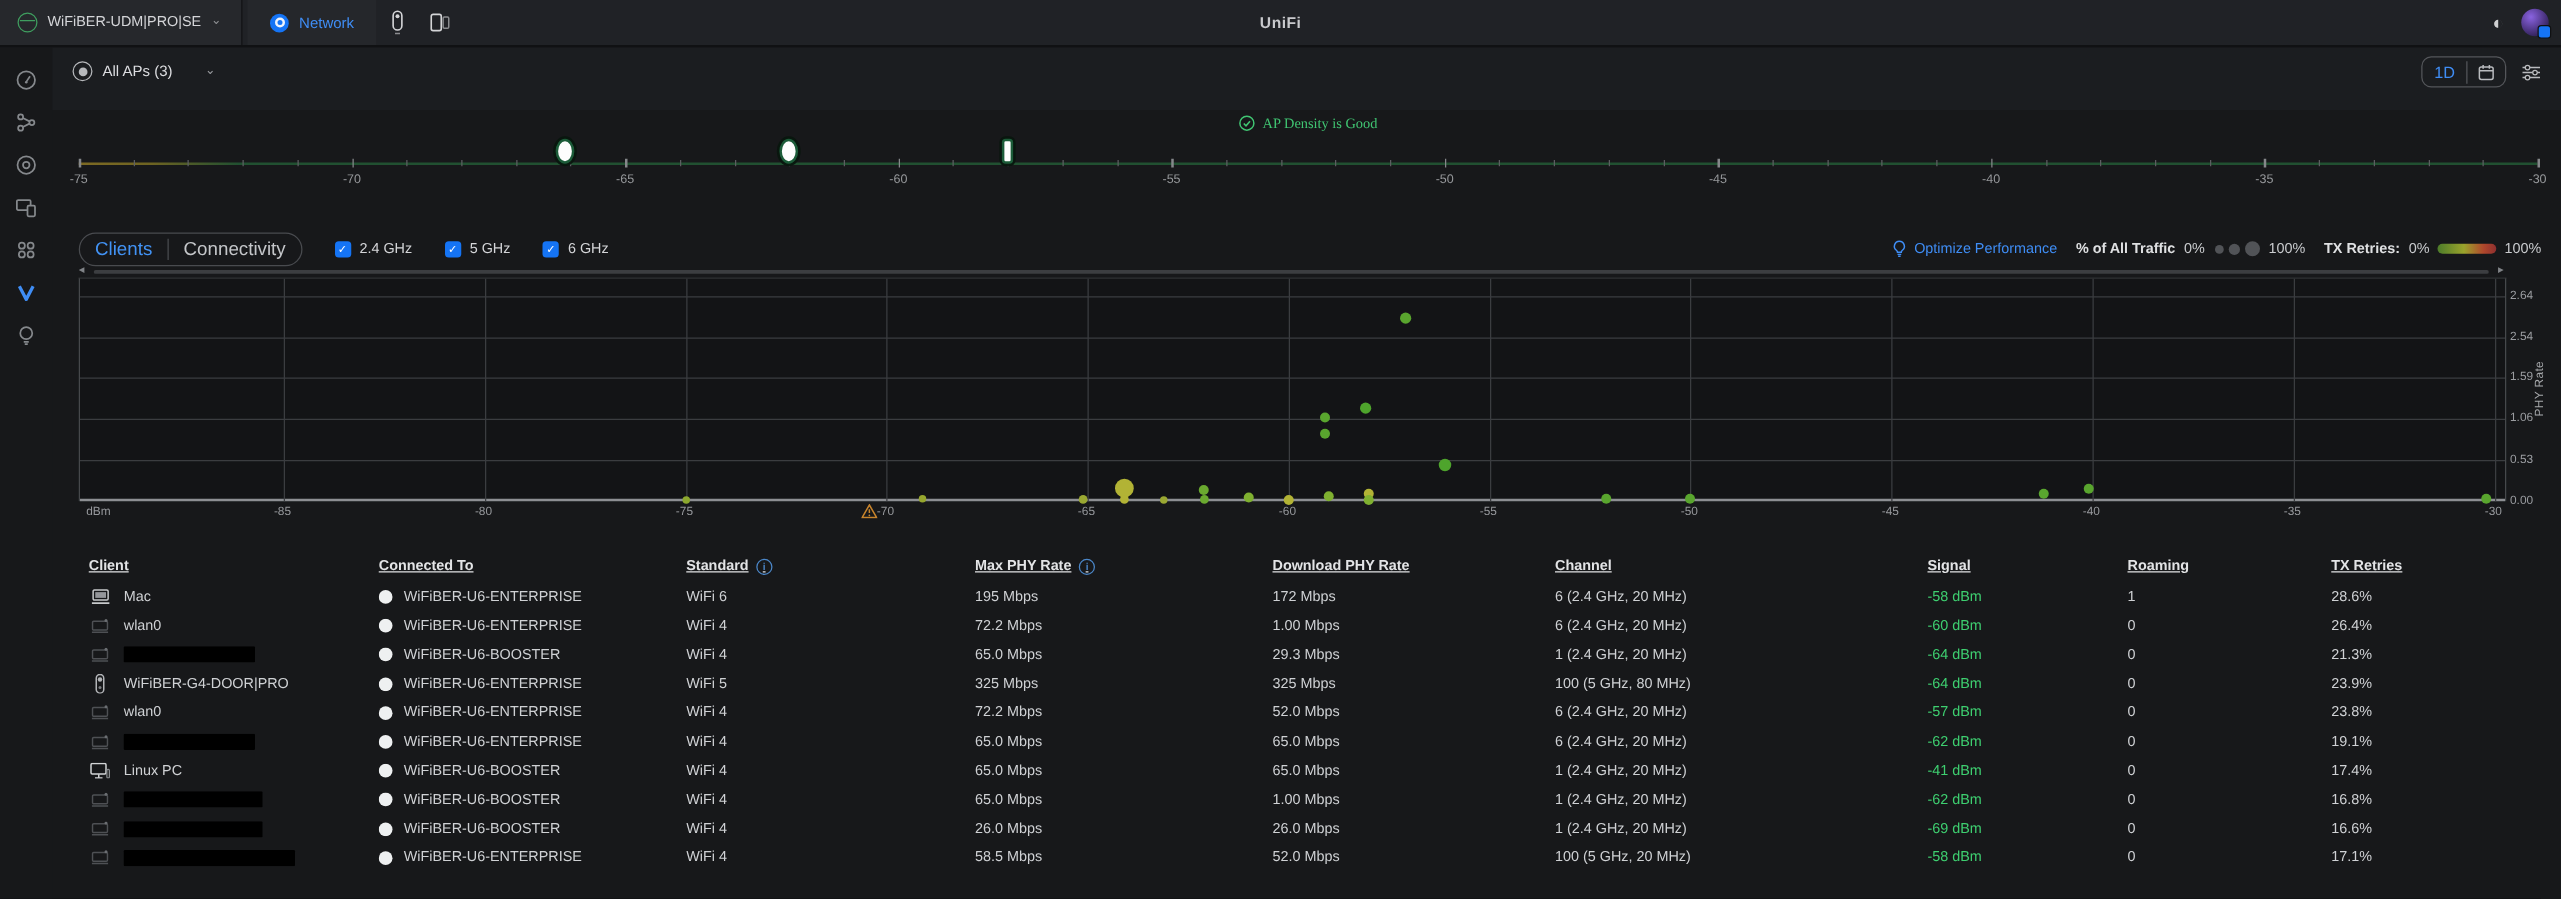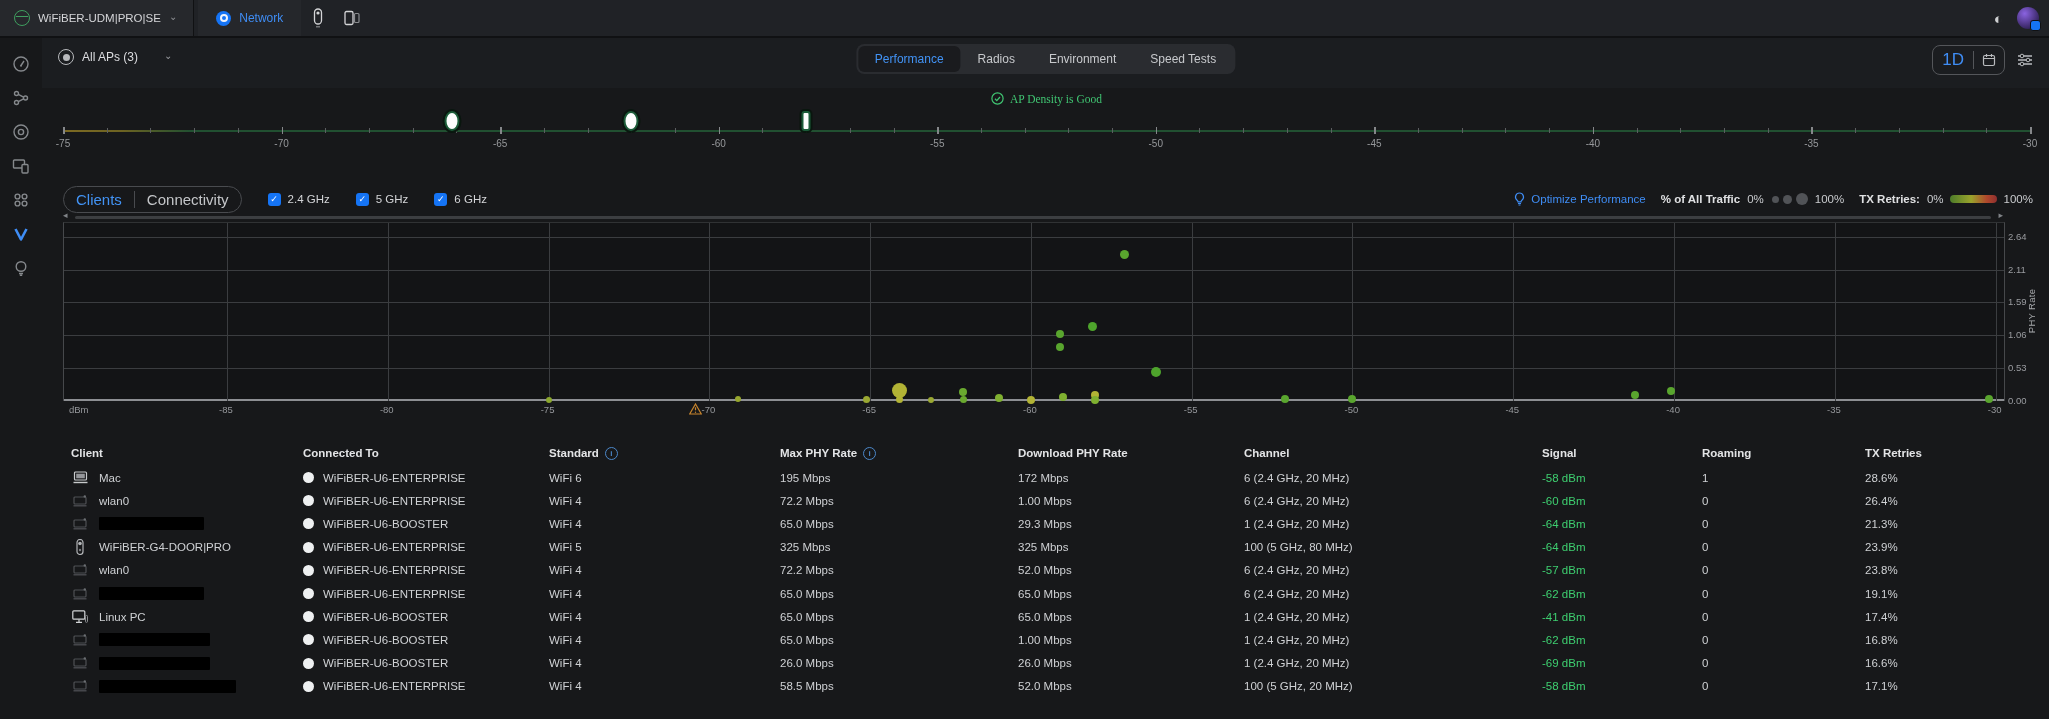--- a/index.html
+++ b/index.html
@@ -42,21 +42,21 @@
   .ap-sel-icon{width:14px;height:14px;border:1.5px solid #b7b9bc;border-radius:50%;position:relative;}
   .ap-sel-icon::after{content:"";position:absolute;inset:3.5px;background:#b7b9bc;border-radius:50%;}
   .ap-sel-label{color:#dcdde0;font-size:12px;}
   .ap-sel-chev{color:#9a9ca0;font-size:10px;margin-left:18px;margin-top:-3px;}
   .tabs{position:absolute;left:50%;transform:translateX(-50%);top:8px;display:flex;
         background:#2a2c30;border-radius:8px;padding:2px;}
   .tab{padding:6px 17px;border-radius:6px;color:#c7c9cc;font-size:12px;cursor:pointer;white-space:nowrap;}
   .tab.active{background:#1a1b1e;color:#4293f5;}
   .hdr-right{position:absolute;right:16px;top:9px;display:flex;align-items:center;gap:12px;}
   .range-group{display:flex;align-items:center;border:1px solid #54565a;border-radius:8px;overflow:hidden;}
-  .range-1d{padding:4px 9px;color:#3f8df5;font-size:17px;cursor:pointer;}
+  .range-1d{padding:4px 9px;color:#3f8df5;font-size:13px;cursor:pointer;}
   .range-div{width:1px;height:18px;background:#54565a;}
   .range-cal{padding:4px 8px;display:flex;align-items:center;cursor:pointer;}
   .sliders{display:flex;align-items:center;cursor:pointer;}
 
   
   .density-row{position:absolute;left:63px;top:92px;width:1967px;display:flex;justify-content:center;font-family:Liberation Serif, serif;}
   .badge{display:flex;align-items:center;gap:6px;color:#40c572;font-size:11.5px;}
 
   
   .ruler{position:absolute;left:63px;top:108px;width:1967px;height:46px;}
@@ -108,21 +108,21 @@
   .chart-xlabels{position:absolute;left:63px;top:182px;width:1940px;height:16px;}
   .xlab{position:absolute;transform:translateX(-50%);font-size:9.5px;color:#96989c;}
   .xunit{position:absolute;left:6px;font-size:9.5px;color:#96989c;}
   .warn{position:absolute;top:-1px;}
 
   
   .table{position:absolute;left:42px;right:0;top:440px;}
   .thead,.trow{display:grid;grid-template-columns:232px 246px 231px 238px 226px 298px 160px 163px 1fr;
                padding-left:29px;align-items:center;}
   .thead{height:26px;}
-  .th{font-size:11.5px;font-weight:bold;color:#e3e4e6;display:flex;align-items:center;gap:6px;}
+  .th{font-size:11.5px;font-weight:bold;color:#e3e4e6;display:flex;align-items:center;gap:6px;text-decoration:underline;}
   .info{width:11px;height:11px;border:1px solid #4b87c9;border-radius:50%;color:#4b87c9;font-size:8px;
         display:inline-flex;align-items:center;justify-content:center;font-style:normal;cursor:pointer;}
   .trow{height:23.2px;cursor:pointer;}
   .td{font-size:11.5px;color:#cfd1d4;white-space:nowrap;overflow:hidden;text-overflow:ellipsis;}
   .td.signal{color:#3ecf70;}
   .client-cell{display:flex;align-items:center;gap:10px;}
   .cicon{width:18px;display:flex;justify-content:center;align-items:center;}
   .redact{height:13px;background:#000;border-radius:1px;}
   .ap-cell{display:flex;align-items:center;gap:9px;}
   .apdot{width:11px;height:11px;border-radius:50%;background:#eef0f1;flex:none;}
@@ -148,20 +148,21 @@
           <circle cx="7" cy="5" r="1.6" fill="#d4d5d7"></circle>
           <path d="M5 18.8 h4" stroke="#8a8c8f" stroke-width="1.2"></path>
         </svg>
     </div>
     <div class="appicon">
       <svg width="18" height="18" viewBox="0 0 18 18">
           <rect x="2" y="2.5" width="8" height="13" rx="1.5" stroke="#d4d5d7" fill="none" stroke-width="1.3"></rect>
           <rect x="11.5" y="4.5" width="4.5" height="9" rx="1" stroke="#8a8c8f" fill="none" stroke-width="1.2"></rect>
         </svg>
     </div>
+    <div class="tb-title">UniFi</div>
     <div class="tb-right">
       <span class="theme">◐</span>
       <span class="avatar">
           <span class="avbadge"></span>
         </span>
     </div>
   </div>
 
   <div class="sidebar">
     <div id="side-items" style="padding-top: 11px;">
@@ -213,26 +214,20 @@
         </div>
       </div>
   </div>
 
   <div class="content-header">
     <div class="ap-selector">
       <span class="ap-sel-icon"></span>
       <span class="ap-sel-label">All APs (3)</span>
       <span class="ap-sel-chev">⌄</span>
     </div>
-    <div class="tabs" id="tabs">
-        <div class="tab active">Performance</div>
-        <div class="tab">Radios</div>
-        <div class="tab">Environment</div>
-        <div class="tab">Speed Tests</div>
-      </div>
     <div class="hdr-right">
       <div class="range-group">
         <span class="range-1d">1D</span>
         <span class="range-div"></span>
         <span class="range-cal">
           <svg width="14" height="14" viewBox="0 0 14 14">
               <rect x="1.5" y="2.5" width="11" height="10" rx="1.5" stroke="#b9bbbe" fill="none" stroke-width="1.2"></rect>
               <path d="M1.5 5.5 h11 M4.5 1 v3 M9.5 1 v3" stroke="#b9bbbe" stroke-width="1.2" fill="none"></path>
             </svg>
         </span>
@@ -411,21 +406,21 @@
         <div class="pt" style="width: 8px; height: 8px; left: calc(66.4173% - 4px); top: 172.132px; background: rgb(89, 165, 46);"></div>
         <div class="pt" style="width: 8px; height: 8px; left: calc(81.0039% - 4px); top: 167.774px; background: rgb(89, 165, 46);"></div>
         <div class="pt" style="width: 8px; height: 8px; left: calc(82.8273% - 4px); top: 164.038px; background: rgb(89, 165, 46);"></div>
         <div class="pt" style="width: 8px; height: 8px; left: calc(99.2373% - 4px); top: 172.132px; background: rgb(89, 165, 46);"></div>
       </div>
     <div class="chart-ylabels" id="chart-ylabels">
         <div class="ylab" style="top: 173px;">0.00</div>
         <div class="ylab" style="top: 140.002px;">0.53</div>
         <div class="ylab" style="top: 107.004px;">1.06</div>
         <div class="ylab" style="top: 74.0066px;">1.59</div>
-        <div class="ylab" style="top: 41.6314px;">2.11</div>
+        <div class="ylab" style="top: 41.6314px;">2.54</div>
         <div class="ylab" style="top: 8.6336px;">2.64</div>
       </div>
     <div class="phy-label">PHY Rate</div>
     <div class="chart-xlabels" id="chart-xlabels">
         <div class="xunit">dBm</div>
         <div class="xlab" style="left: 8.40206%;">-85</div>
         <div class="xlab" style="left: 16.6899%; text-align: center;">-80</div>
         <div class="xlab" style="left: 24.9778%;">-75</div>
         <div class="xlab" style="left: 33.2657%;">-70</div>
         <div class="warn" style="left: calc(33.2657% - 19px);"><svg width="13" height="12" viewBox="0 0 13 12">

